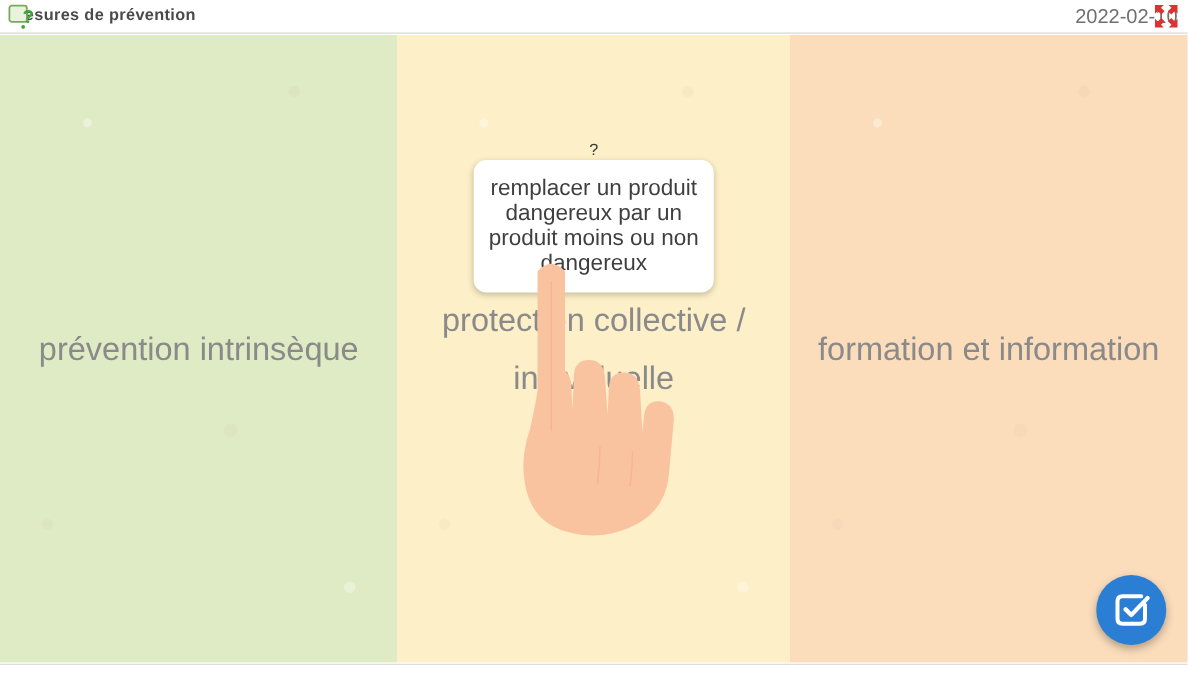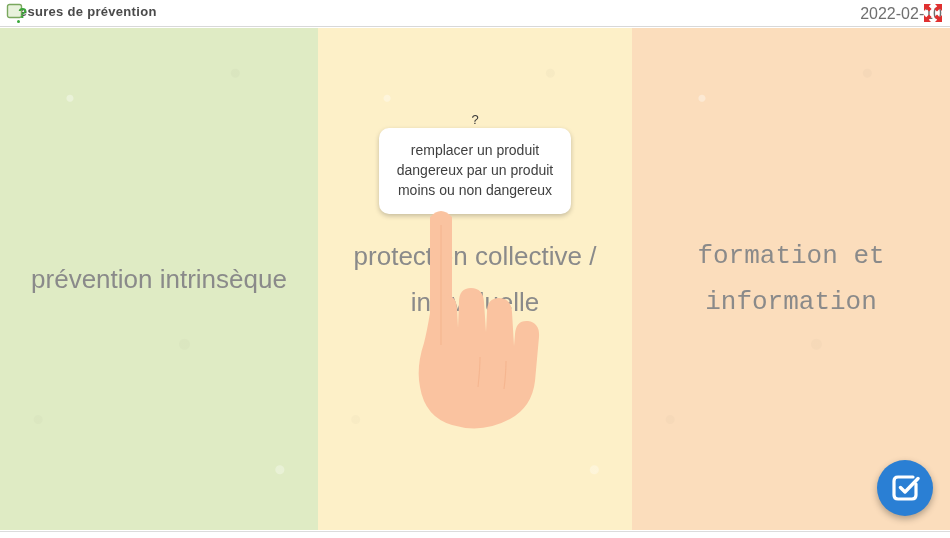--- a/index.html
+++ b/index.html
@@ -116,21 +116,21 @@
     color: #3a3a3a;
     height: 16px;
     line-height: 16px;
   }
   #tooltip {
     background: #ffffff;
     border-radius: 10px;
     box-shadow: 0 2px 5px rgba(0,0,0,.22);
     padding: 12px 10px 14px 10px;
     text-align: center;
-    font-size: 14px;
+    font-size: 18px;
     line-height: 20px;
     color: #3f3f3f;
     box-sizing: border-box;
   }
 
   
   #hand-cursor {
     position: absolute;
     left: 392px;
     top: 205px;
@@ -179,21 +179,21 @@
 <div id="board">
 
   <div class="column" id="col-0" style="background: rgb(223, 235, 196);">
     <div class="column-label">prévention intrinsèque</div>
   </div>
 
   <div class="column" id="col-1" style="background: rgb(253, 240, 200);">
     <div class="column-label">protection collective / individuelle</div>
   </div>
 
-  <div class="column" id="col-2" style="background: rgb(251, 221, 188); font-family: Liberation Mono, monospace;">
+  <div class="column" id="col-2" style="background: rgb(251, 221, 188);">
     <div class="column-label">formation et information</div>
   </div>
 
 </div>
 
 <div id="help-icon">
   <svg width="22" height="22" viewBox="0 0 22 22">
     <rect x="1.5" y="1.5" width="14" height="13" rx="2" ry="2" fill="#e8f2dc" stroke="#7aa85e" stroke-width="1.4"></rect>
     <text x="12" y="15" font-family="&quot;Liberation Sans&quot;, sans-serif" font-size="15" font-weight="bold" fill="#3aa83a">?</text>
     <circle cx="12.5" cy="18.5" r="1.5" fill="#3aa83a"></circle>

